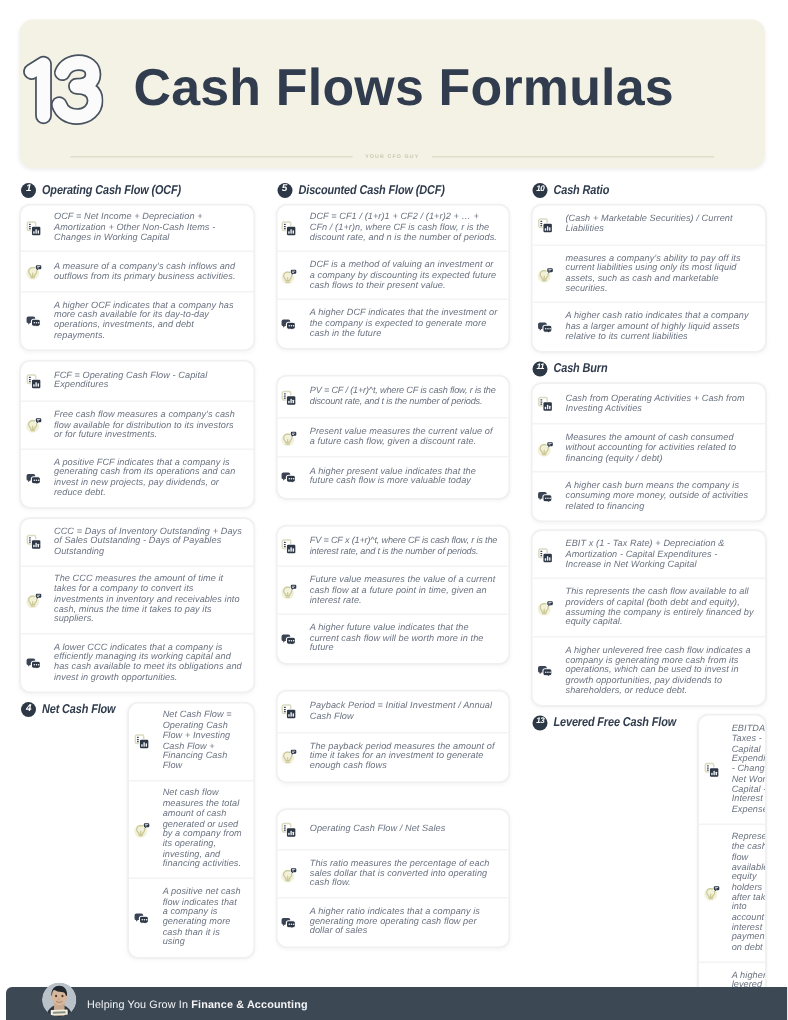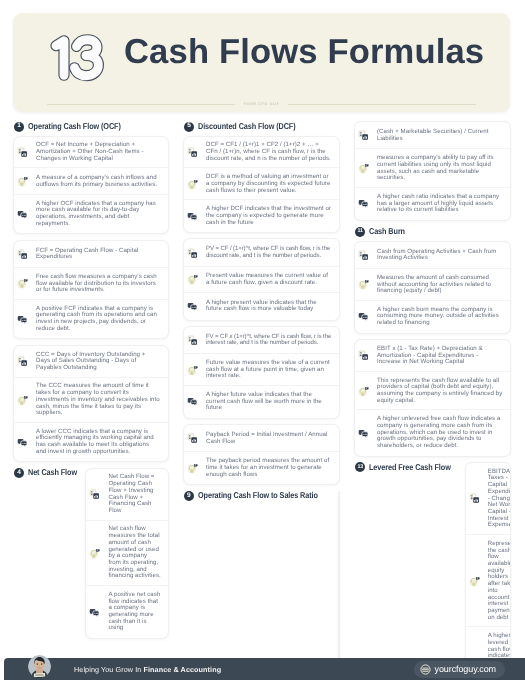--- a/index.html
+++ b/index.html
@@ -21,23 +21,22 @@
   .header-card {
     position: absolute;
     left: 13px; top: 13px;
     width: 497px; height: 99px;
     background: #f3f2e4;
     border-radius: 9px;
     box-shadow: 0 1px 3px rgba(0,0,0,0.07);
   }
   .header-inner {
     display: flex;
-    align-items: flex-start;
+    align-items: center;
     height: 72px;
-    padding-left: 35px;
     padding-top: 20px;
   }
   .hdr-num {
     width: 56px; height: 48px;
     margin-right: 20px;
     gap: 5px;
     position: relative;
     top: 1px;
     flex: 0 0 auto;
   }
@@ -72,21 +71,21 @@
   
   .cols {
     position: absolute;
     left: 13px; top: 121px;
     width: 498px;
     display: flex;
     gap: 14px;
   }
   .col { width: 157px; display: flex; flex-direction: column; height: 511px; justify-content: space-between; }
   .grp:last-child { flex: 0 1 auto; display: flex; flex-direction: row; margin-bottom: 0; justify-content: flex-end; }
-  .grp { margin-bottom: 0; }
+  .grp { margin-bottom: 0; font-style: italic; }
 
   .grp { margin-bottom: 5.2px; }
   .grp-head {
     display: flex; align-items: center;
     gap: 4px;
     margin-bottom: 3.5px;
     padding-left: 1.2px;
     height: 11px;
   }
   .badge {
@@ -148,21 +147,21 @@
   .avatar {
     width: 23px; height: 23px;
     border-radius: 50%;
     margin-left: 24px;
     margin-top: -6px;
     overflow: hidden;
     position: relative;
     flex: 0 0 auto;
   }
   .tagline {
-    margin-left: 23px;
+    margin-left: 7px;
     font-size: 7.2px;
     color: #f4f5f6;
     letter-spacing: 0.1px;
     text-align: center;
   }
   .tagline b { font-weight: 700; }
   .site {
     margin-left: auto;
     margin-right: 20px;
     gap: 5px;
@@ -533,67 +532,67 @@
       <rect x="12.7" y="1.0" width="9.0" height="7.2" rx="1.5" fill="#ffffff"></rect>
       <path d="M13.7 3.4a1.6 1.6 0 0 1 1.6-1.6h4.2a1.6 1.6 0 0 1 1.6 1.6v2.0a1.6 1.6 0 0 1-1.6 1.6h-2.3l-2.1 1.7v-1.7h-0.0a1.5 1.5 0 0 1-1.4-1.6z" fill="#2c3644"></path>
       <rect x="15.1" y="3.0" width="4.6" height="1.0" rx="0.5" fill="#eef0f3"></rect>
       <rect x="15.1" y="4.8" width="3.0" height="1.0" rx="0.5" fill="#eef0f3"></rect>
     </svg>
           <span class="txt">The payback period measures the amount of time it takes for an investment to generate enough cash flows</span>
         </div>
           </div>
         </div>
         <div class="grp">
+      <div class="card">
+            <div class="row">
+          <svg class="ico" viewBox="0 0 22 22">
+      <path d="M2.4 4.0a2.0 2.0 0 0 1 2.0-2.0h7.2a2.0 2.0 0 0 1 2.0 2.0v7.4a2.0 2.0 0 0 1-2.0 2.0H4.4a2.0 2.0 0 0 1-2.0-2.0z" fill="none" stroke="#dcdac0" stroke-width="2.0"></path>
+      <rect x="4.5" y="4.3" width="2.6" height="1.7" rx="0.55" fill="#3c4556"></rect>
+      <rect x="4.5" y="7.2" width="2.6" height="1.7" rx="0.55" fill="#3c4556"></rect>
+      <rect x="4.5" y="10.1" width="2.6" height="1.7" rx="0.55" fill="#3c4556"></rect>
+      <rect x="7.6" y="7.4" width="13.2" height="13.2" rx="2.1" fill="#ffffff"></rect>
+      <rect x="8.6" y="8.4" width="11.2" height="11.2" rx="1.6" fill="#2c3644"></rect>
+      <rect x="10.3" y="14.2" width="1.9" height="3.4" rx="0.55" fill="#f0f2f4"></rect>
+      <rect x="13.2" y="11.6" width="1.9" height="6.0" rx="0.55" fill="#f0f2f4"></rect>
+      <rect x="16.1" y="13.1" width="1.9" height="4.5" rx="0.55" fill="#f0f2f4"></rect>
+    </svg>
+          <span class="txt">Operating Cash Flow / Net Sales</span>
+        </div>
+            <div class="row">
+          <svg class="ico" viewBox="0 0 22 22">
+      <circle cx="9.6" cy="12.3" r="8.6" fill="#f2f1dc"></circle>
+      <path d="M9.6 4.7c-3.0 0-5.4 2.4-5.4 5.3 0 1.8 1.1 3.2 2.0 4.0.5.5.8 1.0.8 1.6v.6h5.2v-.6c0-.6.3-1.1.8-1.6.9-.8 2.0-2.2 2.0-4.0 0-2.9-2.4-5.3-5.4-5.3z" fill="none" stroke="#c9c792" stroke-width="1.6"></path>
+      <path d="M7.5 18.2h4.2" fill="none" stroke="#c9c792" stroke-width="1.6" stroke-linecap="round"></path>
+      <path d="M9.6 16.2v-4.0" fill="none" stroke="#c9c792" stroke-width="1.5" stroke-linecap="round"></path>
+      <rect x="12.7" y="1.0" width="9.0" height="7.2" rx="1.5" fill="#ffffff"></rect>
+      <path d="M13.7 3.4a1.6 1.6 0 0 1 1.6-1.6h4.2a1.6 1.6 0 0 1 1.6 1.6v2.0a1.6 1.6 0 0 1-1.6 1.6h-2.3l-2.1 1.7v-1.7h-0.0a1.5 1.5 0 0 1-1.4-1.6z" fill="#2c3644"></path>
+      <rect x="15.1" y="3.0" width="4.6" height="1.0" rx="0.5" fill="#eef0f3"></rect>
+      <rect x="15.1" y="4.8" width="3.0" height="1.0" rx="0.5" fill="#eef0f3"></rect>
+    </svg>
+          <span class="txt">This ratio measures the percentage of each sales dollar that is converted into operating cash flow.</span>
+        </div>
+            <div class="row">
+          <svg class="ico" viewBox="0 0 22 22">
+      <path d="M1.4 6.4A2.5 2.5 0 0 1 3.9 3.9h6.6A2.5 2.5 0 0 1 13.0 6.4v3.9a2.5 2.5 0 0 1-2.5 2.5H6.0l-2.4 2.1v-2.1h-.0a2.2 2.2 0 0 1-2.2-2.5z" fill="#3b4454"></path>
+      <path d="M7.9 10.4a2.7 2.7 0 0 1 2.7-2.7h6.6a2.7 2.7 0 0 1 2.7 2.7v3.9a2.7 2.7 0 0 1-2.7 2.7h-.9v2.3l-2.5-2.3h-3.2a2.7 2.7 0 0 1-2.7-2.7z" fill="#2c3644" stroke="#ffffff" stroke-width="1.5" stroke-linejoin="round"></path>
+      <circle cx="11.7" cy="12.4" r="1.05" fill="#f2f4f7"></circle>
+      <circle cx="14.6" cy="12.4" r="1.05" fill="#f2f4f7"></circle>
+      <circle cx="17.5" cy="12.4" r="1.05" fill="#f2f4f7"></circle>
+    </svg>
+          <span class="txt">A higher ratio indicates that a company is generating more operating cash flow per dollar of sales</span>
+        </div>
+          </div>
+        </div>
+      </div>
+    <div class="col" id="col2">
+        <div class="grp">
       <div class="grp-head">
-        <span class="badge">9</span>
-        <span class="grp-title">Operating Cash Flow to Sales Ratio</span>
-      </div>
-      <div class="card">
-            <div class="row">
-          <svg class="ico" viewBox="0 0 22 22">
-      <path d="M2.4 4.0a2.0 2.0 0 0 1 2.0-2.0h7.2a2.0 2.0 0 0 1 2.0 2.0v7.4a2.0 2.0 0 0 1-2.0 2.0H4.4a2.0 2.0 0 0 1-2.0-2.0z" fill="none" stroke="#dcdac0" stroke-width="2.0"></path>
-      <rect x="4.5" y="4.3" width="2.6" height="1.7" rx="0.55" fill="#3c4556"></rect>
-      <rect x="4.5" y="7.2" width="2.6" height="1.7" rx="0.55" fill="#3c4556"></rect>
-      <rect x="4.5" y="10.1" width="2.6" height="1.7" rx="0.55" fill="#3c4556"></rect>
-      <rect x="7.6" y="7.4" width="13.2" height="13.2" rx="2.1" fill="#ffffff"></rect>
-      <rect x="8.6" y="8.4" width="11.2" height="11.2" rx="1.6" fill="#2c3644"></rect>
-      <rect x="10.3" y="14.2" width="1.9" height="3.4" rx="0.55" fill="#f0f2f4"></rect>
-      <rect x="13.2" y="11.6" width="1.9" height="6.0" rx="0.55" fill="#f0f2f4"></rect>
-      <rect x="16.1" y="13.1" width="1.9" height="4.5" rx="0.55" fill="#f0f2f4"></rect>
-    </svg>
-          <span class="txt">Operating Cash Flow / Net Sales</span>
-        </div>
-            <div class="row">
-          <svg class="ico" viewBox="0 0 22 22">
-      <circle cx="9.6" cy="12.3" r="8.6" fill="#f2f1dc"></circle>
-      <path d="M9.6 4.7c-3.0 0-5.4 2.4-5.4 5.3 0 1.8 1.1 3.2 2.0 4.0.5.5.8 1.0.8 1.6v.6h5.2v-.6c0-.6.3-1.1.8-1.6.9-.8 2.0-2.2 2.0-4.0 0-2.9-2.4-5.3-5.4-5.3z" fill="none" stroke="#c9c792" stroke-width="1.6"></path>
-      <path d="M7.5 18.2h4.2" fill="none" stroke="#c9c792" stroke-width="1.6" stroke-linecap="round"></path>
-      <path d="M9.6 16.2v-4.0" fill="none" stroke="#c9c792" stroke-width="1.5" stroke-linecap="round"></path>
-      <rect x="12.7" y="1.0" width="9.0" height="7.2" rx="1.5" fill="#ffffff"></rect>
-      <path d="M13.7 3.4a1.6 1.6 0 0 1 1.6-1.6h4.2a1.6 1.6 0 0 1 1.6 1.6v2.0a1.6 1.6 0 0 1-1.6 1.6h-2.3l-2.1 1.7v-1.7h-0.0a1.5 1.5 0 0 1-1.4-1.6z" fill="#2c3644"></path>
-      <rect x="15.1" y="3.0" width="4.6" height="1.0" rx="0.5" fill="#eef0f3"></rect>
-      <rect x="15.1" y="4.8" width="3.0" height="1.0" rx="0.5" fill="#eef0f3"></rect>
-    </svg>
-          <span class="txt">This ratio measures the percentage of each sales dollar that is converted into operating cash flow.</span>
-        </div>
-            <div class="row">
-          <svg class="ico" viewBox="0 0 22 22">
-      <path d="M1.4 6.4A2.5 2.5 0 0 1 3.9 3.9h6.6A2.5 2.5 0 0 1 13.0 6.4v3.9a2.5 2.5 0 0 1-2.5 2.5H6.0l-2.4 2.1v-2.1h-.0a2.2 2.2 0 0 1-2.2-2.5z" fill="#3b4454"></path>
-      <path d="M7.9 10.4a2.7 2.7 0 0 1 2.7-2.7h6.6a2.7 2.7 0 0 1 2.7 2.7v3.9a2.7 2.7 0 0 1-2.7 2.7h-.9v2.3l-2.5-2.3h-3.2a2.7 2.7 0 0 1-2.7-2.7z" fill="#2c3644" stroke="#ffffff" stroke-width="1.5" stroke-linejoin="round"></path>
-      <circle cx="11.7" cy="12.4" r="1.05" fill="#f2f4f7"></circle>
-      <circle cx="14.6" cy="12.4" r="1.05" fill="#f2f4f7"></circle>
-      <circle cx="17.5" cy="12.4" r="1.05" fill="#f2f4f7"></circle>
-    </svg>
-          <span class="txt">A higher ratio indicates that a company is generating more operating cash flow per dollar of sales</span>
-        </div>
-          </div>
-        </div>
-      </div>
-    <div class="col" id="col2">
-        <div class="grp">
+        <span class="badge wide">10</span>
+        <span class="grp-title">Cash Ratio</span>
+      </div>
       <div class="card">
             <div class="row">
           <svg class="ico" viewBox="0 0 22 22">
       <path d="M2.4 4.0a2.0 2.0 0 0 1 2.0-2.0h7.2a2.0 2.0 0 0 1 2.0 2.0v7.4a2.0 2.0 0 0 1-2.0 2.0H4.4a2.0 2.0 0 0 1-2.0-2.0z" fill="none" stroke="#dcdac0" stroke-width="2.0"></path>
       <rect x="4.5" y="4.3" width="2.6" height="1.7" rx="0.55" fill="#3c4556"></rect>
       <rect x="4.5" y="7.2" width="2.6" height="1.7" rx="0.55" fill="#3c4556"></rect>
       <rect x="4.5" y="10.1" width="2.6" height="1.7" rx="0.55" fill="#3c4556"></rect>
       <rect x="7.6" y="7.4" width="13.2" height="13.2" rx="2.1" fill="#ffffff"></rect>
       <rect x="8.6" y="8.4" width="11.2" height="11.2" rx="1.6" fill="#2c3644"></rect>
       <rect x="10.3" y="14.2" width="1.9" height="3.4" rx="0.55" fill="#f0f2f4"></rect>
@@ -773,23 +772,14 @@
         <ellipse cx="15.4" cy="10.2" rx="0.85" ry="0.95" fill="#5a3a28"></ellipse>
         <path d="M11.0 14.3c1.2.9 2.8.9 4.0 0" fill="none" stroke="#b08a70" stroke-width="0.9" stroke-linecap="round"></path>
         <path d="M13 12.0c-.4.7-.8 1.2-.4 1.4" fill="none" stroke="#bd9a80" stroke-width="0.7" stroke-linecap="round"></path>
         <rect x="6.6" y="20.6" width="12.8" height="4.0" rx="0.6" fill="#efeee2" transform="rotate(-2 13 22.6)"></rect>
         <rect x="8.2" y="21.8" width="9.6" height="1.6" rx="0.4" fill="#8c8d7c" transform="rotate(-2 13 22.6)"></rect>
       </svg>
     </div>
     <div class="tagline">
       <span>Helping You Grow In </span><b>Finance &amp; Accounting</b>
     </div>
-    <div class="site">
-      <svg class="glyph" viewBox="0 0 22 22">
-        <circle cx="11" cy="11" r="9.2" fill="none" stroke="#e7e3d2" stroke-width="2.0"></circle>
-        <line x1="5.6" y1="8.2" x2="16.4" y2="8.2" stroke="#e7e3d2" stroke-width="1.9" stroke-linecap="round"></line>
-        <line x1="4.6" y1="11.4" x2="17.4" y2="11.4" stroke="#e7e3d2" stroke-width="1.9" stroke-linecap="round"></line>
-        <line x1="5.6" y1="14.6" x2="16.4" y2="14.6" stroke="#e7e3d2" stroke-width="1.9" stroke-linecap="round"></line>
-      </svg>
-      <span class="lbl">yourcfoguy.com</span>
-    </div>
   </div>
 </div>
 
 </body></html>

